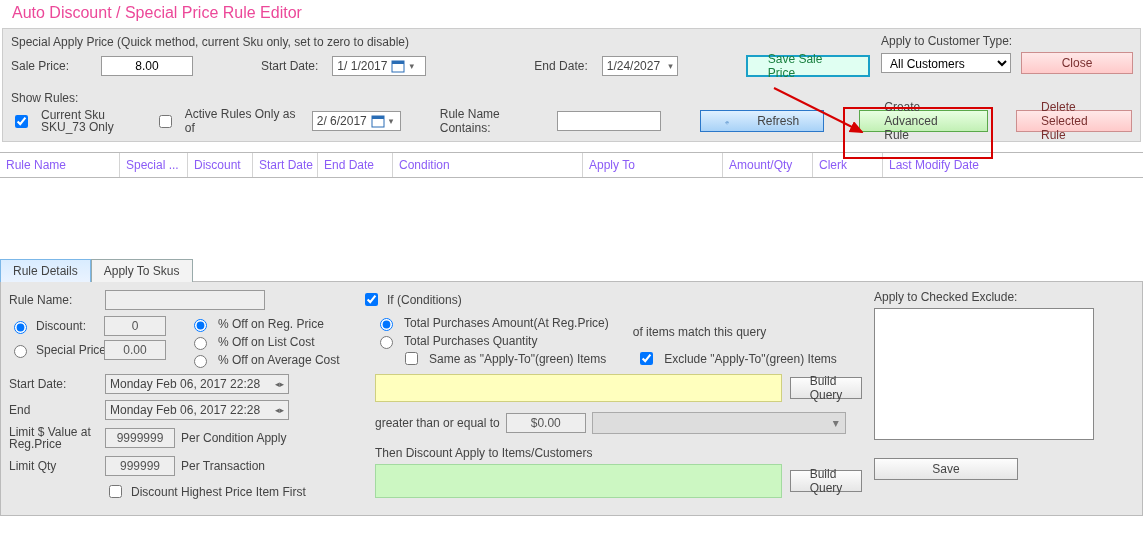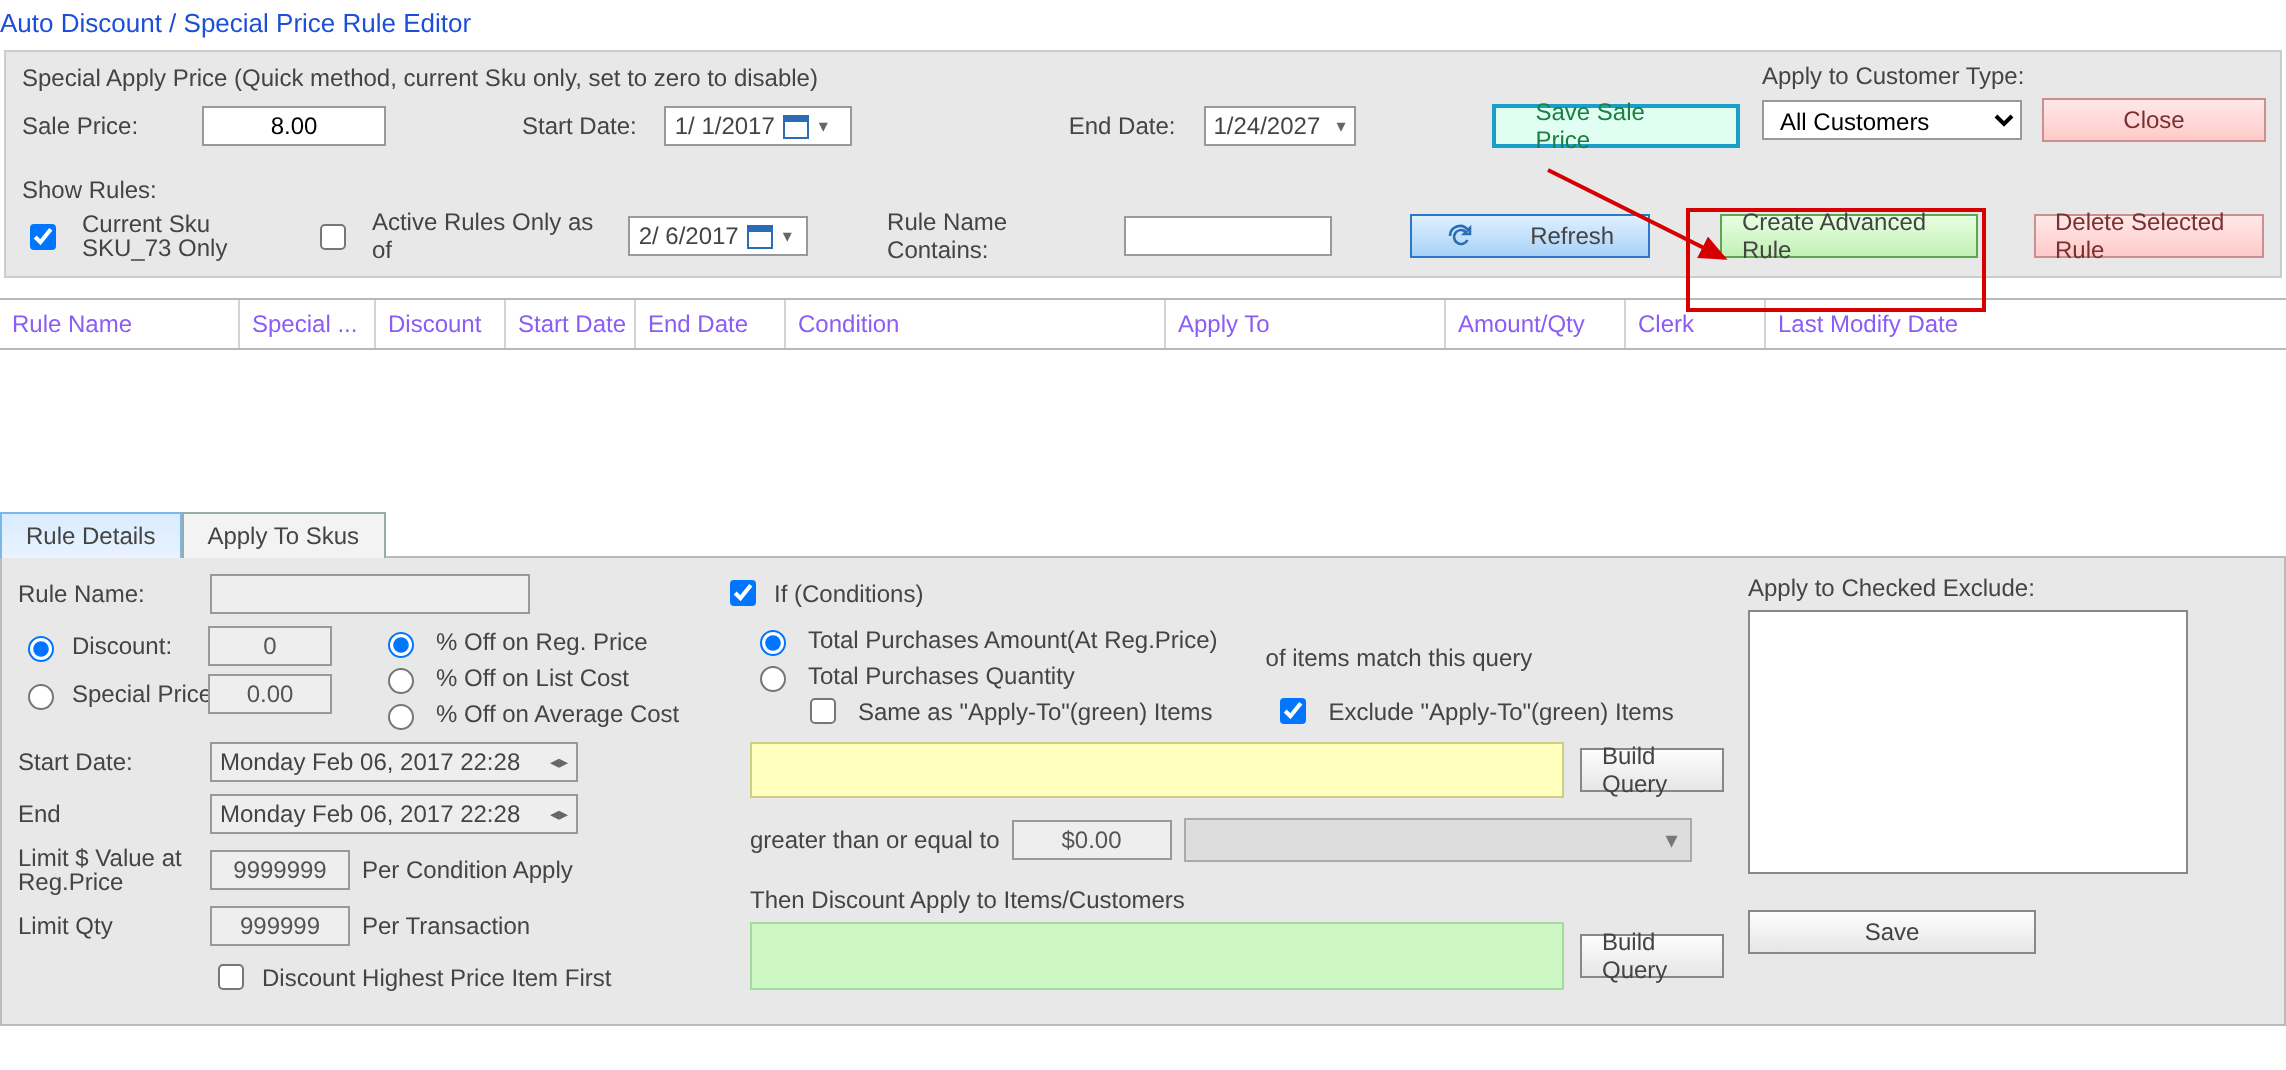--- a/index.html
+++ b/index.html
@@ -1,27 +1,27 @@
 <!DOCTYPE html>
 <html><head>
 <meta charset="utf-8">
 <style>
 * { box-sizing: border-box; font-family: "Segoe UI", Tahoma, sans-serif; font-size: 12px; }
 body { margin: 0; background: #fff; color: #444; width: 1143px; }
-.window-title { padding: 4px 0; color: #1d4ed8; font-size: 13px; }
+.window-title { padding: 4px 12px; color: #ec4899; font-size: 16px; }
 .panel { background: #e8e8e8; border: 1px solid #ccc; margin: 2px; padding: 6px 8px; }
 .row { display: flex; align-items: center; gap: 8px; }
 label { color: #444; }
 input[type=text], select { background: #fff; border: 1px solid #999; padding: 2px 4px; height: 20px; }
 input[type=text].right { text-align: center; }
 input[type=text]:disabled { background: #eee; }
 .date-field { position: relative; display: inline-flex; align-items: center; background: #fff; border: 1px solid #999; height: 20px; padding: 0 4px; gap: 4px; }
 .date-field .cal { width: 14px; height: 14px; display: inline-block; }
 .date-field .drop { font-size: 9px; color: #666; }
-.btn { display: inline-flex; align-items: center; justify-content: center; border: 1px solid #888; height: 22px; padding: 0 10px; cursor: pointer; background: linear-gradient(#fdfdfd,#e6e6e6); }
+.btn { display: inline-flex; align-items: center; justify-content: center; border: 1px solid #888; height: 22px; padding: 0 24px; cursor: pointer; background: linear-gradient(#fdfdfd,#e6e6e6); }
 .btn-blue { background: linear-gradient(#dff0ff,#a8d2f7); border:1px solid #2b77c9; }
 .btn-green { background: linear-gradient(#e8ffe2,#c2f0b5); border:1px solid #5aa84a; }
 .btn-pink { background: linear-gradient(#ffe8e8,#ffcaca); border:1px solid #cc8e8e; color:#7a3030; }
 .btn-save-blue { border: 2px solid #1aa0c8; color: #1a8040; background: #e0fff2; font-weight: 500; padding: 0 20px; }
 .chk { width:13px; height:13px; }
 .grid-head { display: grid; grid-template-columns: 120px 68px 65px 65px 75px 190px 140px 90px 70px 190px; border-top: 1px solid #b9b9b9; border-bottom: 1px solid #b9b9b9; margin: 10px 0 0 0; background: #fff; }
 .grid-head > div { padding: 5px 6px; border-right: 1px solid #d4d4d4; color:#8b5cf6; white-space: nowrap; }
 .grid-body { height: 60px; background: #fff; }
 .tabstrip { display: flex; margin-top: 20px; }
 .tab { padding: 4px 12px; border: 1px solid #9aa; background: #f3f3f3; border-bottom: none; position: relative; top:1px; }

